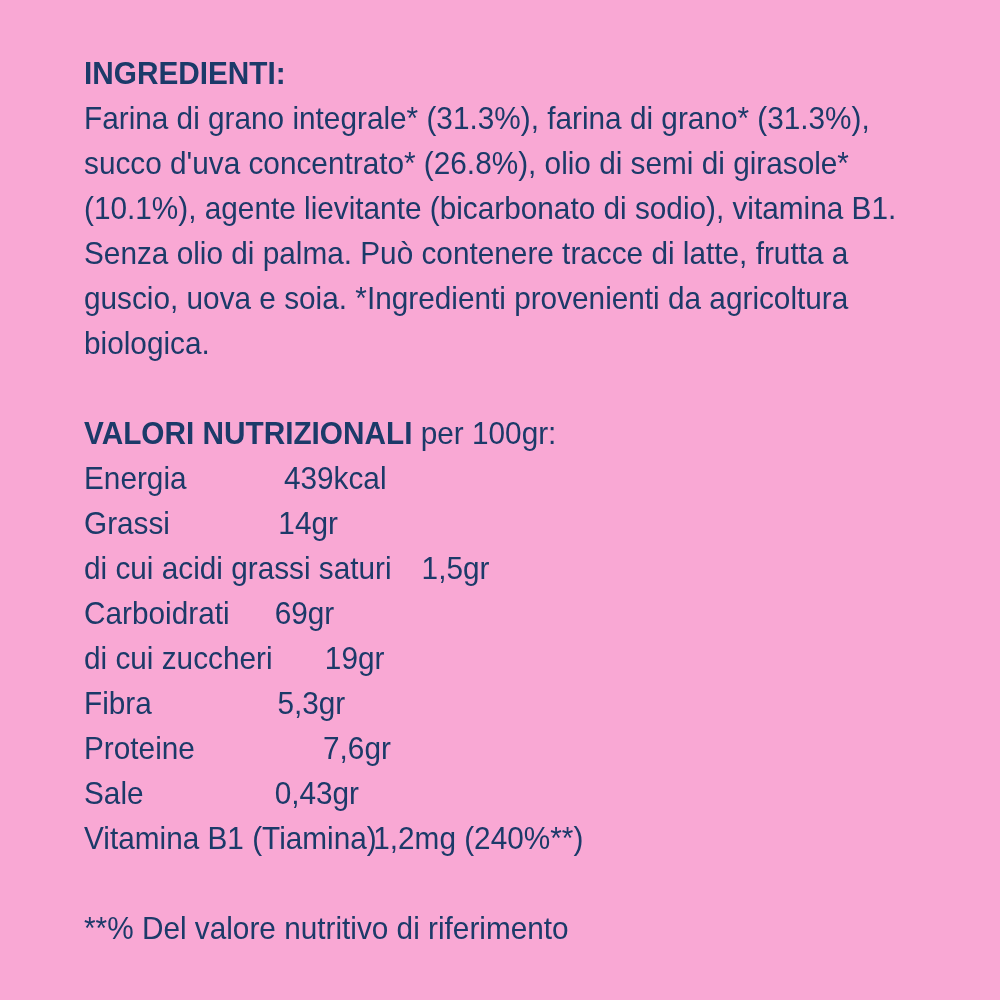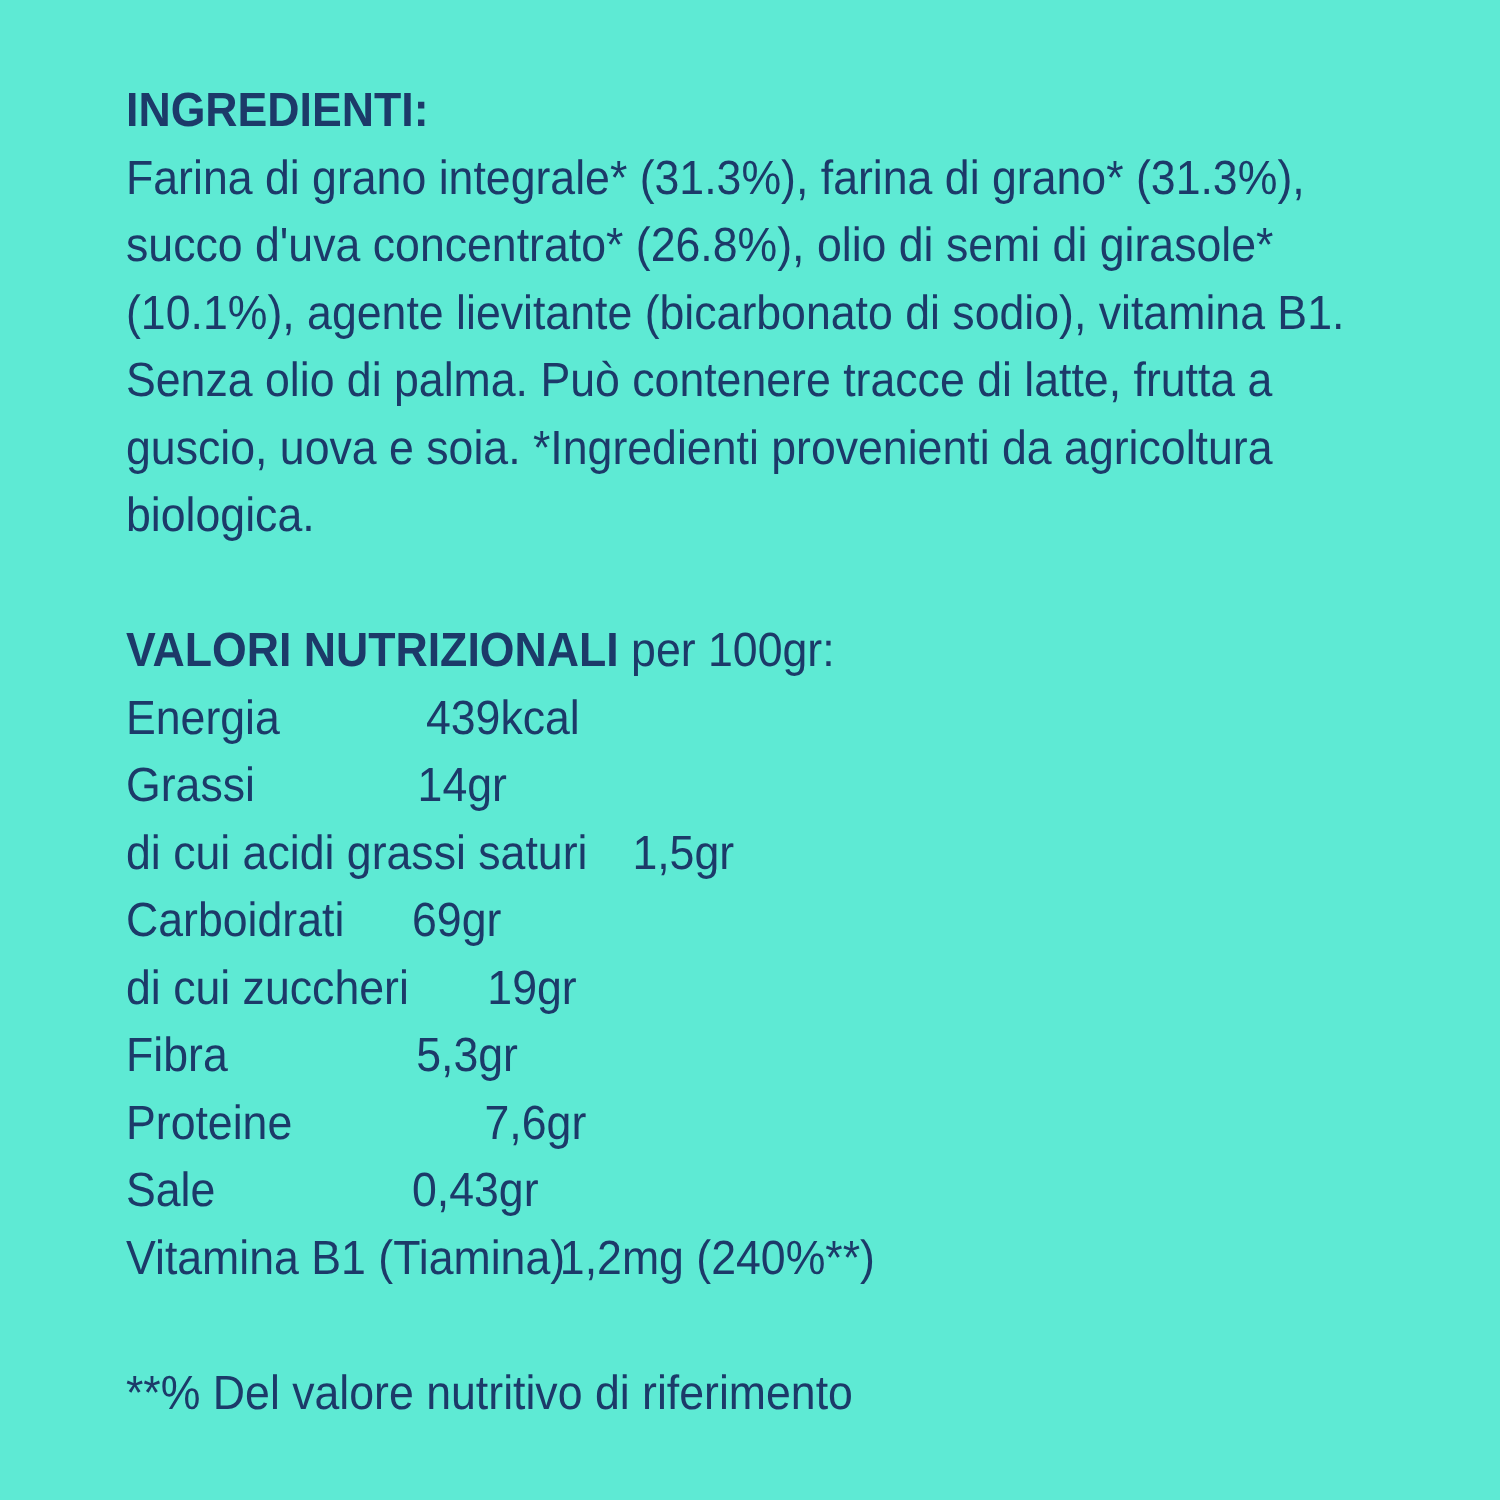--- a/index.html
+++ b/index.html
@@ -4,21 +4,21 @@
 <style>
   html, body {
     margin: 0;
     padding: 0;
     background: #ffffff;
   }
   .canvas {
     position: relative;
     width: 1000px;
     height: 1000px;
-    background: #5eead4;
+    background: #f9a8d4;
     overflow: hidden;
     text-decoration: underline;
   }
   .label-content {
     position: absolute;
     left: 84px;
     top: 51px;
     width: 1000px;
     color: #1c3a69;
     font-family: "Liberation Sans", sans-serif;

